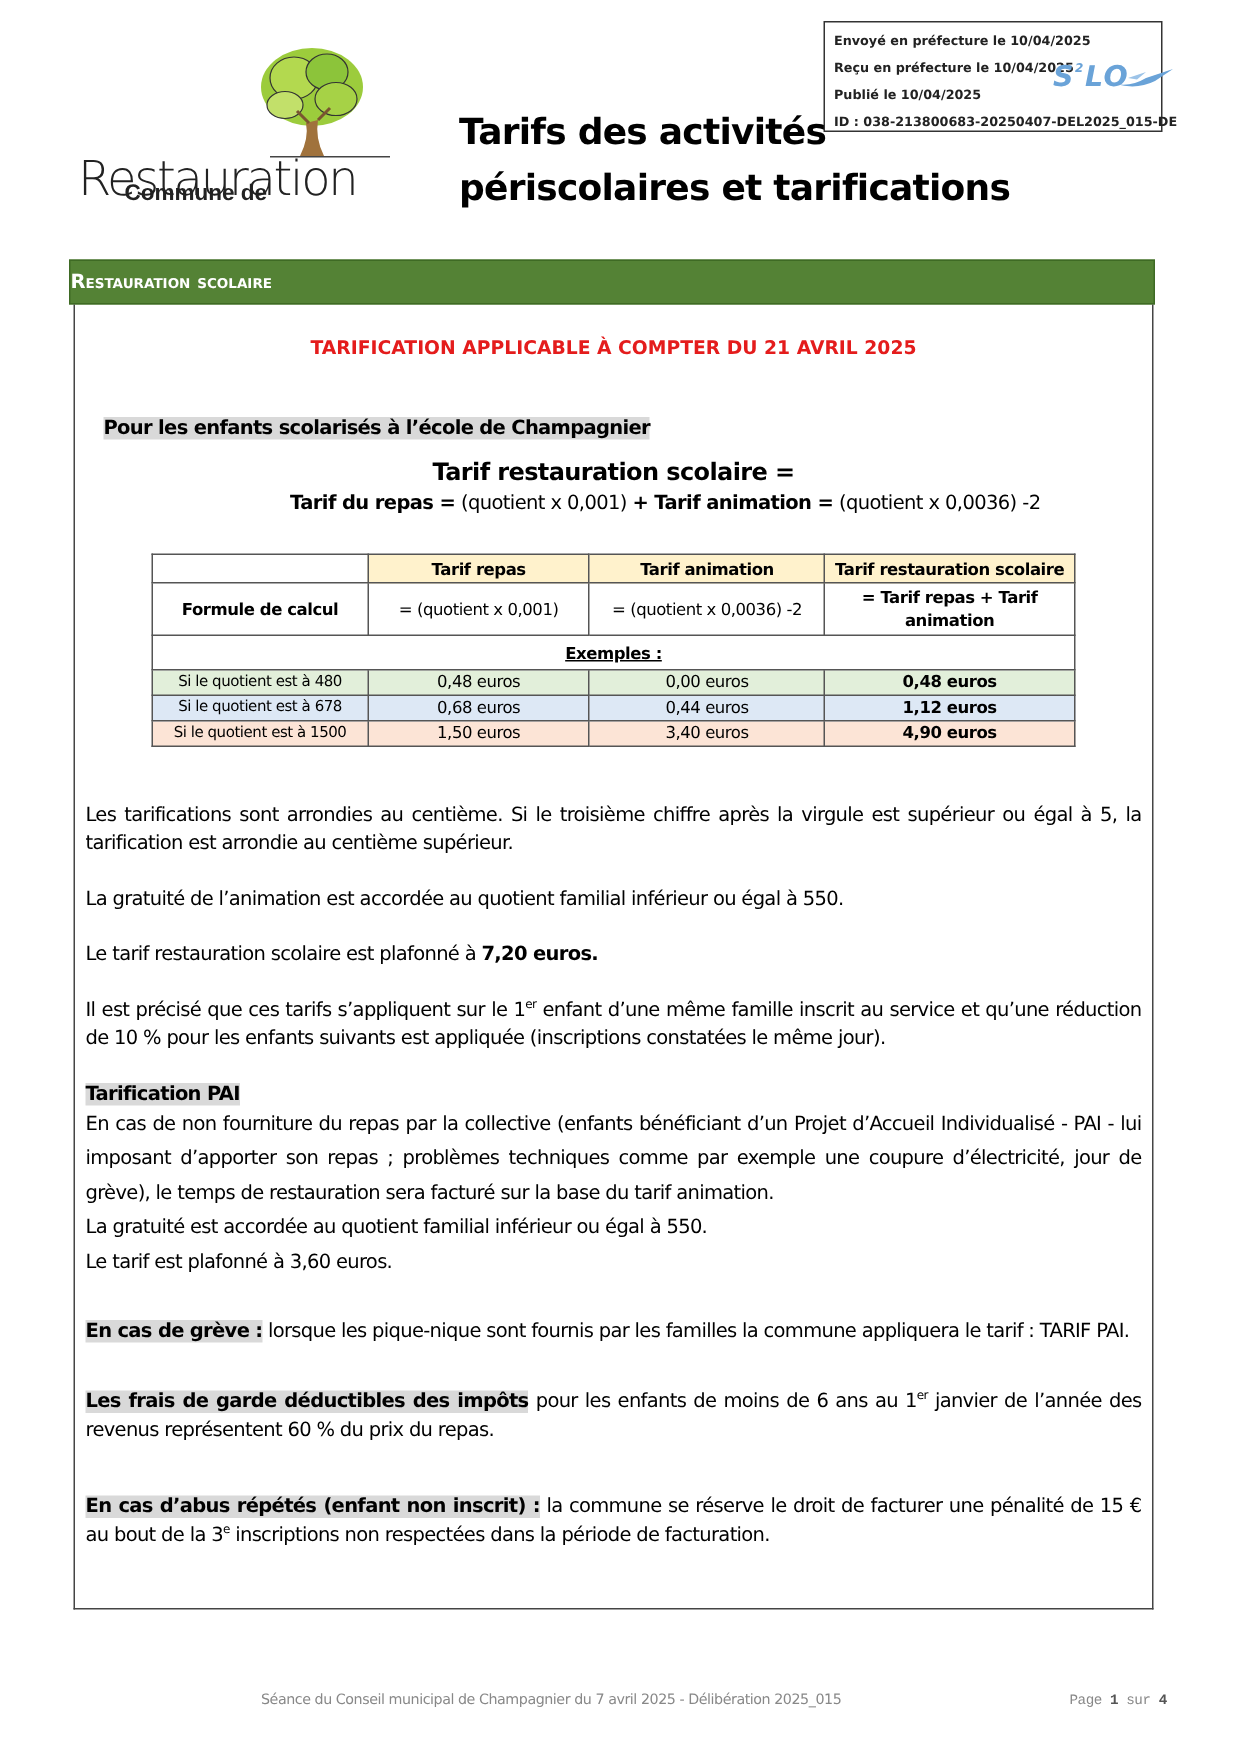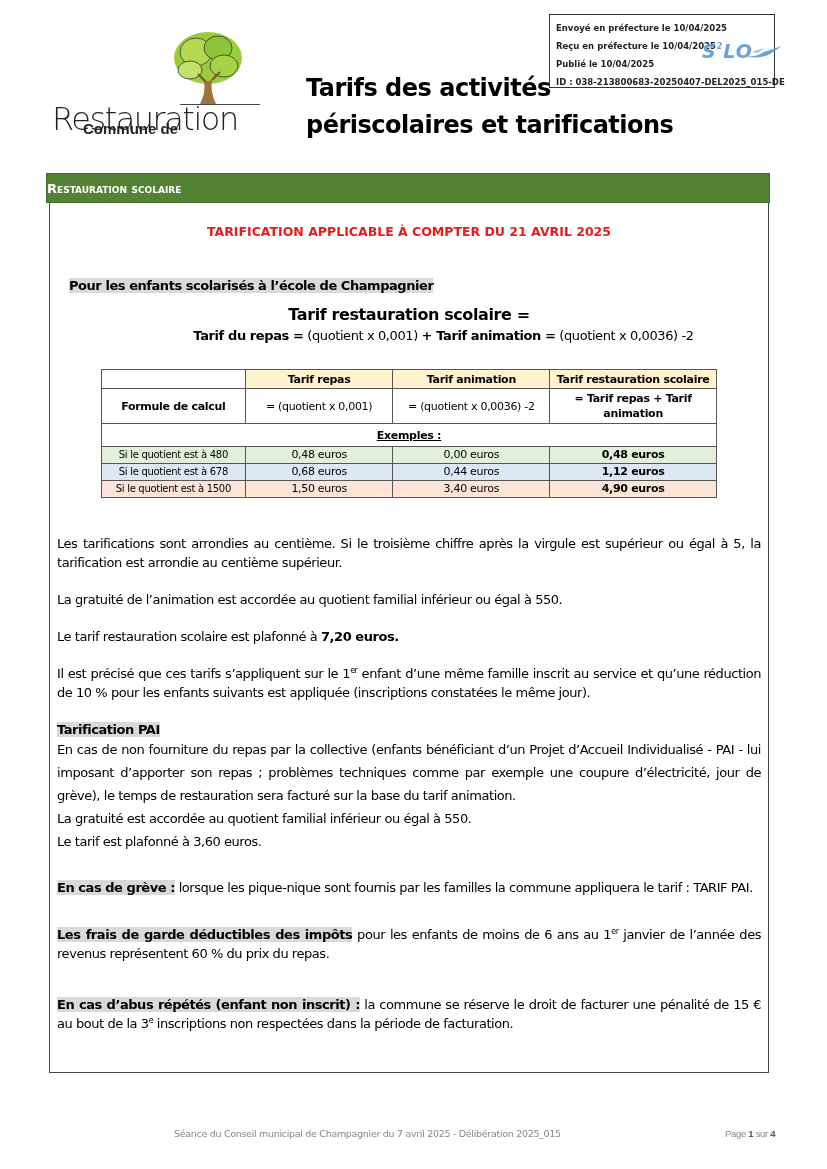--- a/index.html
+++ b/index.html
@@ -75,21 +75,21 @@
   .green td { background: #e2efda; }
   .blue td { background: #dde8f5; }
   .peach td { background: #fce4d6; }
 
   .para { position: absolute; left: 57px; width: 704px; font-size: 13px; line-height: 19px; font-family: "DejaVu Sans", sans-serif; letter-spacing: -0.45px; text-align: justify; }
   .para b { font-weight: bold; }
   .pai-block { line-height: 23px; }
   sup { font-size: 8px; line-height: 0; }
 
   .footer-left { position: absolute; left: 174px; top: 1128px; font-size: 9.5px; color: #888; font-family: "DejaVu Sans", sans-serif; letter-spacing: -0.3px; }
-  .footer-right { position: absolute; left: 713px; top: 1128px; font-size: 9.5px; color: #888; font-family: Liberation Sans, sans-serif; letter-spacing: -0.3px; margin-left: 12px; }
+  .footer-right { position: absolute; left: 713px; top: 1128px; font-size: 9.5px; color: #888; font-family: Liberation Mono, monospace; letter-spacing: -0.3px; }
   .footer-right b { color: #555; }
 </style>
 </head>
 <body>
 
 <div class="stamp">
   <div class="line">Envoyé en préfecture le 10/04/2025</div>
   <div class="line">Reçu en préfecture le 10/04/2025</div>
   <div class="line">Publié le 10/04/2025</div>
   <div class="line">ID : 038-213800683-20250407-DEL2025_015-DE</div>

